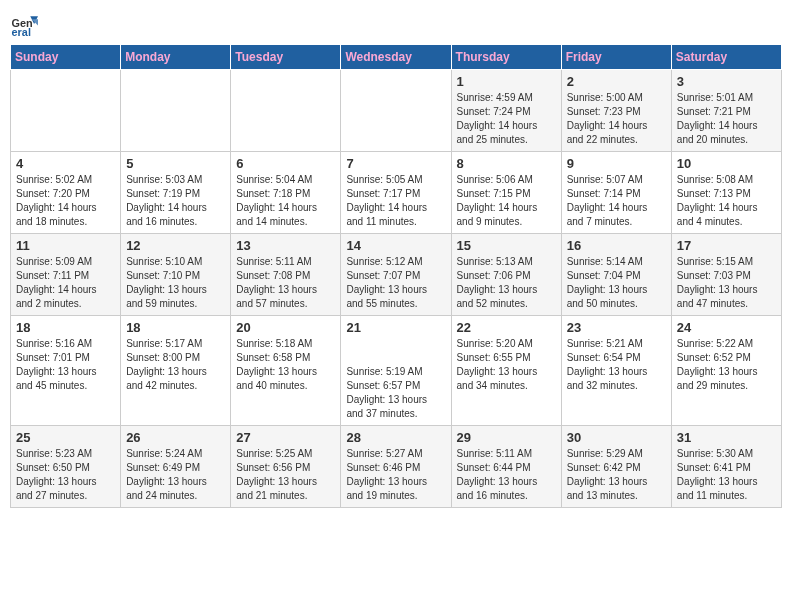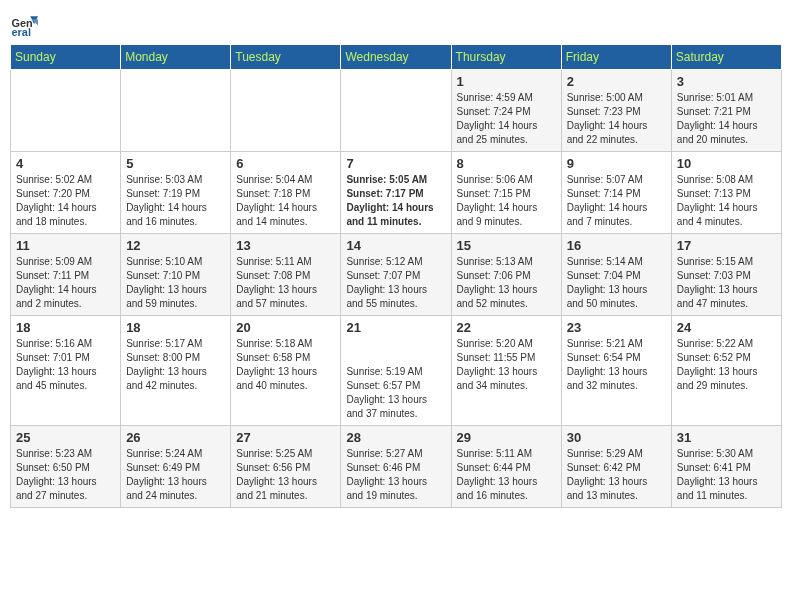--- a/index.html
+++ b/index.html
@@ -47,23 +47,23 @@
       font-size: 16px;
       color: #555;
     }
     table {
       width: 100%;
       border-collapse: collapse;
       table-layout: fixed;
     }
     thead tr th {
       background: #2060a0;
-      color: #bef264;
+      color: #f9a8d4;
       font-size: 12px;
-      font-weight: normal;
+      font-weight: bold;
       padding: 5px 4px;
       text-align: left;
       border: 1px solid #fff;
     }
     tbody tr td {
       vertical-align: top;
       padding: 4px 5px;
       border: 1px solid #ccc;
       font-size: 10px;
       color: #333;
@@ -171,21 +171,21 @@
         </td>
         <td>
           <span class="day-number">6</span>
           <div class="day-info" style="white-space: pre-line;">Sunrise: 5:04 AM
 Sunset: 7:18 PM
 Daylight: 14 hours
 and 14 minutes.</div>
         </td>
         <td>
           <span class="day-number">7</span>
-          <div class="day-info" style="white-space: pre-line; font-weight: bold;">Sunrise: 5:05 AM
+          <div class="day-info" style="white-space: pre-line;">Sunrise: 5:05 AM
 Sunset: 7:17 PM
 Daylight: 14 hours
 and 11 minutes.</div>
         </td>
         <td>
           <span class="day-number">8</span>
           <div class="day-info" style="white-space: pre-line;">Sunrise: 5:06 AM
 Sunset: 7:15 PM
 Daylight: 14 hours
 and 9 minutes.</div>
@@ -281,21 +281,21 @@
         <td>
           <span class="day-number">21</span>
           <div class="day-info" style="white-space: pre-line; margin-top: 30px;">Sunrise: 5:19 AM
 Sunset: 6:57 PM
 Daylight: 13 hours
 and 37 minutes.</div>
         </td>
         <td>
           <span class="day-number">22</span>
           <div class="day-info" style="white-space: pre-line;">Sunrise: 5:20 AM
-Sunset: 11:55 PM
+Sunset: 6:55 PM
 Daylight: 13 hours
 and 34 minutes.</div>
         </td>
         <td>
           <span class="day-number">23</span>
           <div class="day-info" style="white-space: pre-line;">Sunrise: 5:21 AM
 Sunset: 6:54 PM
 Daylight: 13 hours
 and 32 minutes.</div>
         </td>

